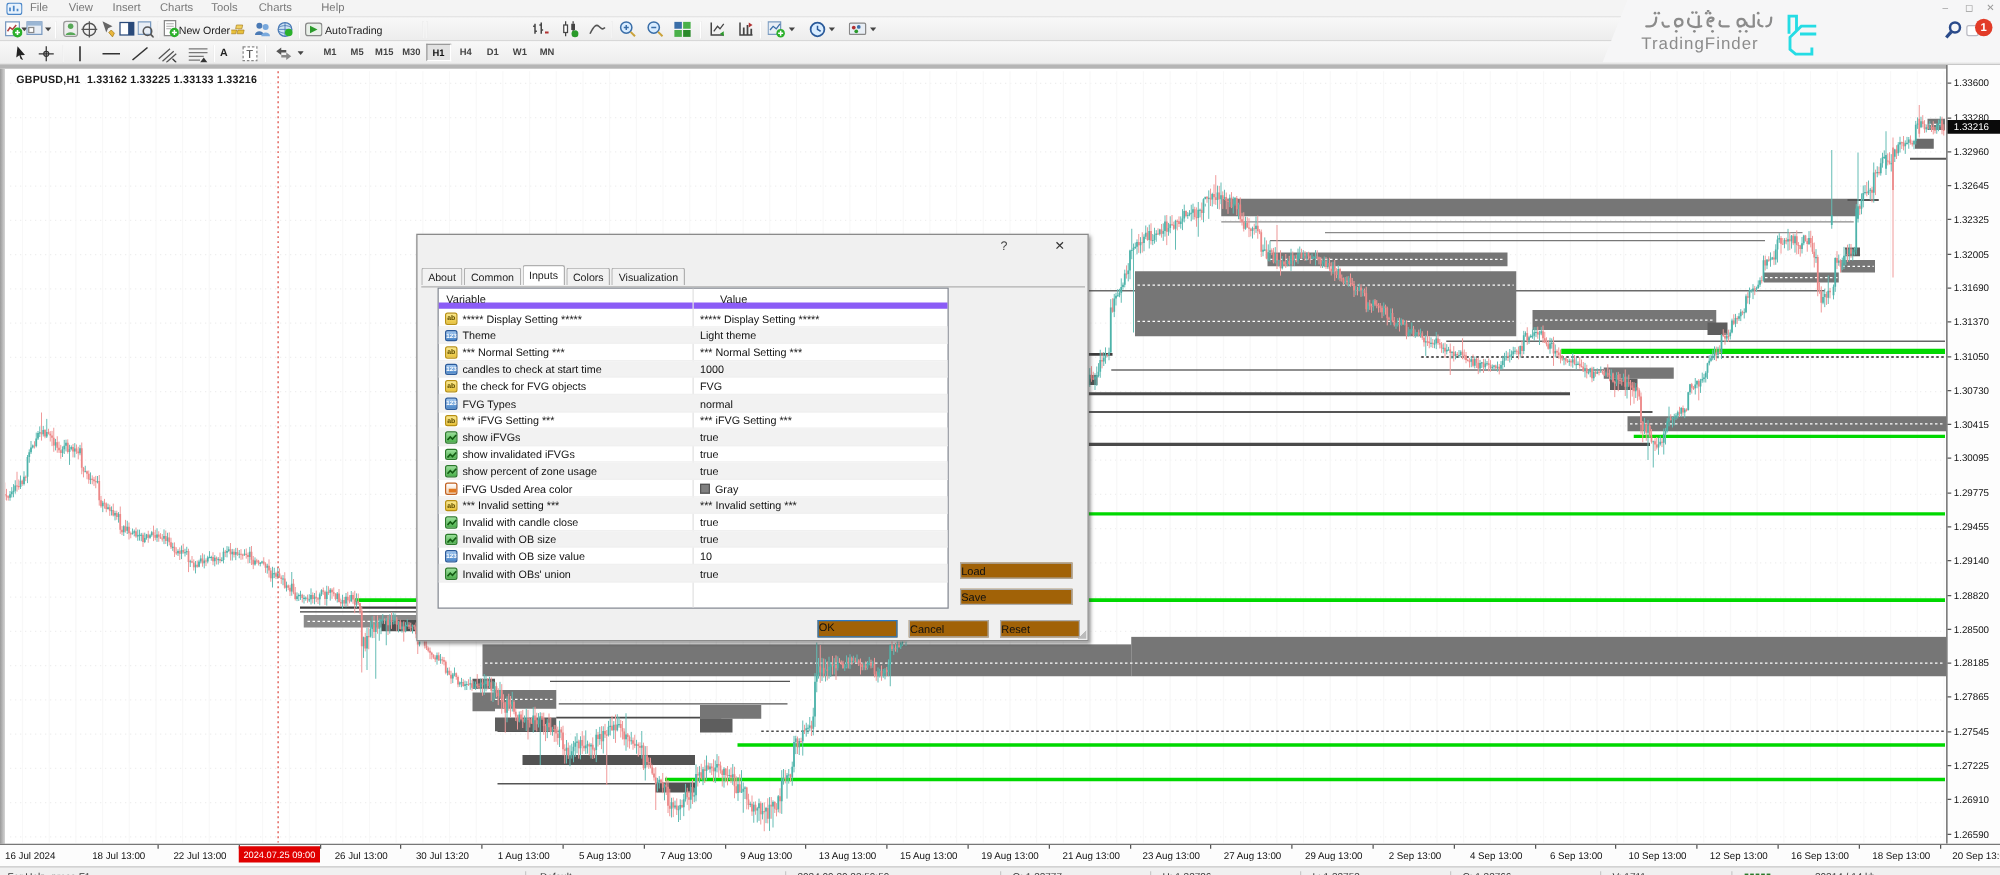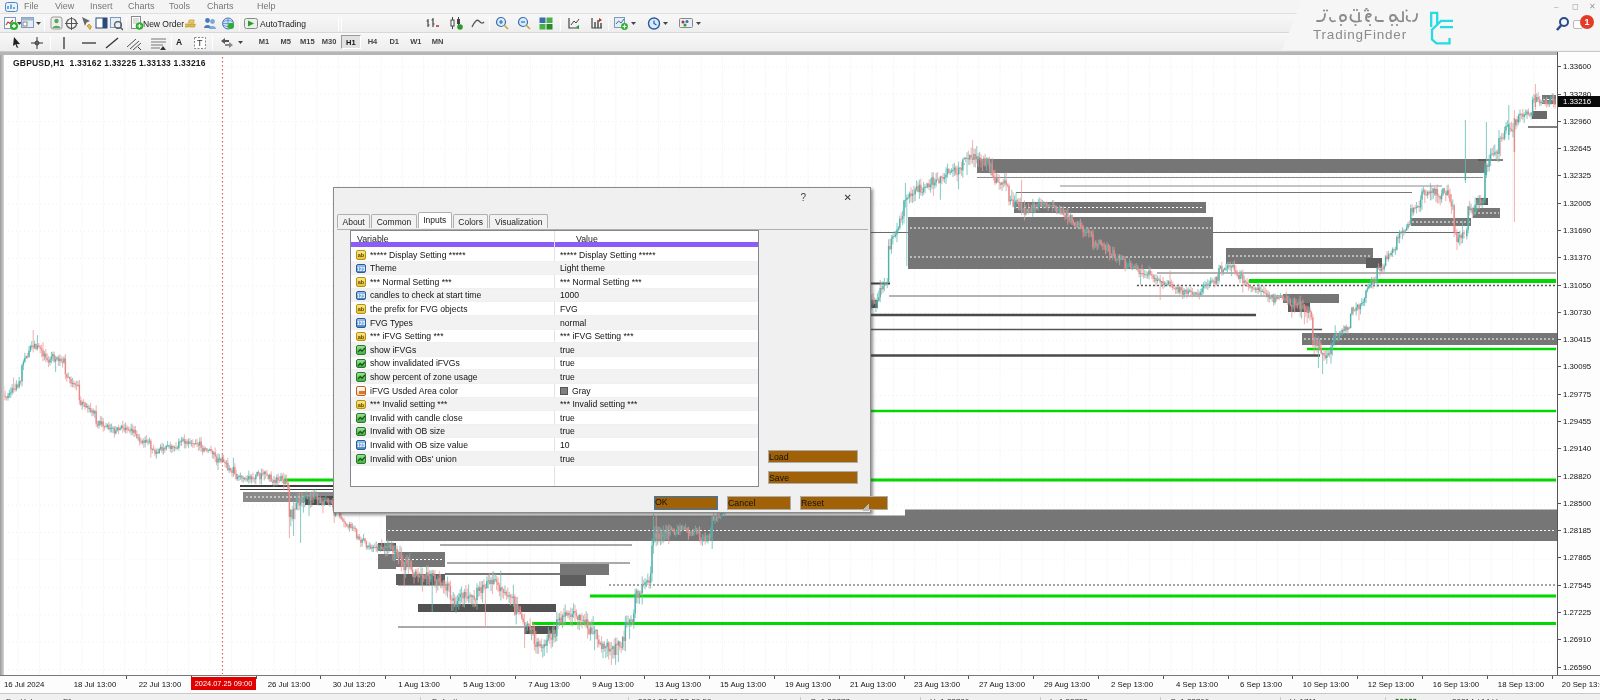--- a/index.html
+++ b/index.html
@@ -542,21 +542,21 @@
         <div class="trow odd" style="top:40.8px">
           <div class="tc1">
             <span class="ric ric-num">123</span>
             <span class="rlab">candles to check at start time</span>
           </div>
           <div class="tc2">1000</div>
         </div>
         <div class="trow" style="top:54.4px">
           <div class="tc1">
             <span class="ric ric-ab">ab</span>
-            <span class="rlab">the prefix for FVG objects</span>
+            <span class="rlab">the check for FVG objects</span>
           </div>
           <div class="tc2">FVG</div>
         </div>
         <div class="trow odd" style="top:68.0px">
           <div class="tc1">
             <span class="ric ric-num">123</span>
             <span class="rlab">FVG Types</span>
           </div>
           <div class="tc2">normal</div>
         </div>
@@ -653,15 +653,15 @@
             <span class="rlab">Invalid with OBs' union</span>
           </div>
           <div class="tc2">true</div>
         </div>
     </div>
   </div>
   <div class="dbtn" style="left:434px;top:262px;width:90px;height:13px;line-height:12px">Load</div>
   <div class="dbtn" style="left:434px;top:283px;width:90px;height:13px;line-height:12px">Save</div>
   <div class="dbtn" id="okbtn" style="left:320px;top:308px;width:64px;height:14px;line-height:11px">OK</div>
   <div class="dbtn" style="left:393px;top:308px;width:64px;height:14px;line-height:12px">Cancel</div>
-  <div class="dbtn" style="left:466px;top:308px;width:88px;height:14px;line-height:12px">Reset</div>
+  <div class="dbtn" style="left:466px;top:308px;width:64px;height:14px;line-height:12px">Reset</div>
   <div style="position:absolute;right:1px;bottom:1px;width:7px;height:7px;background:linear-gradient(135deg,transparent 50%,#bbb 50%)"></div>
 </div>
 
 </body></html>

